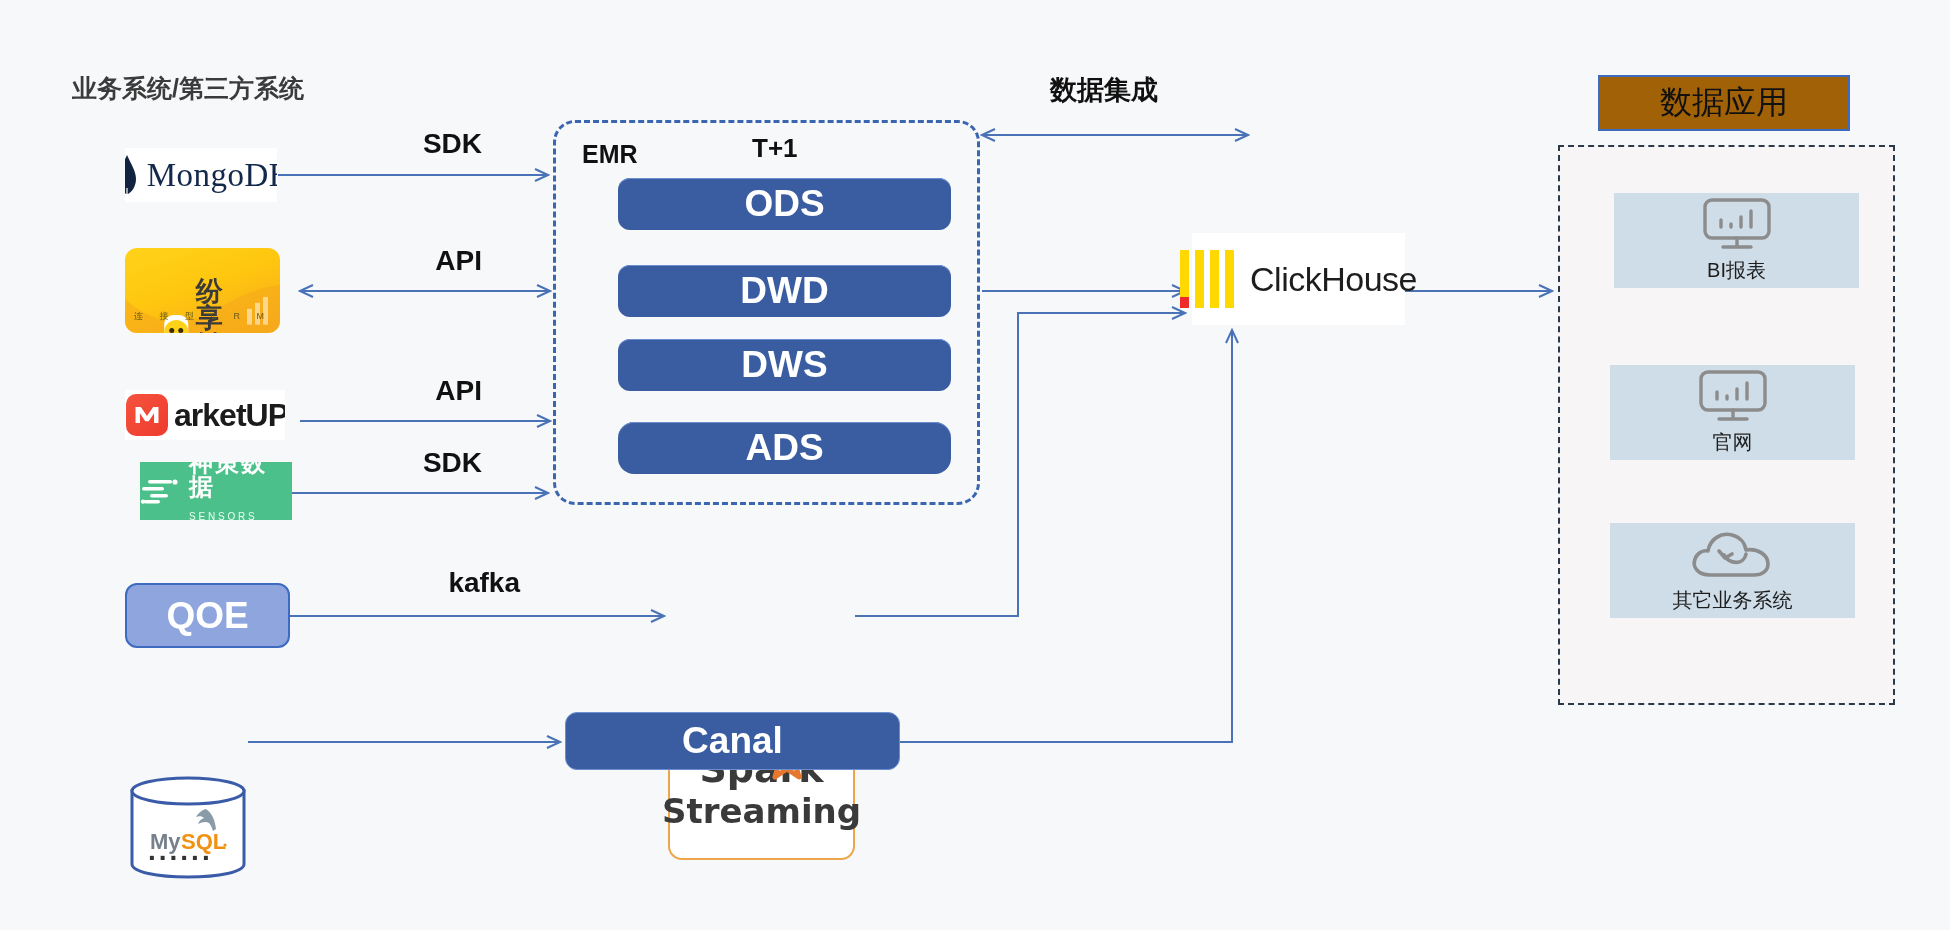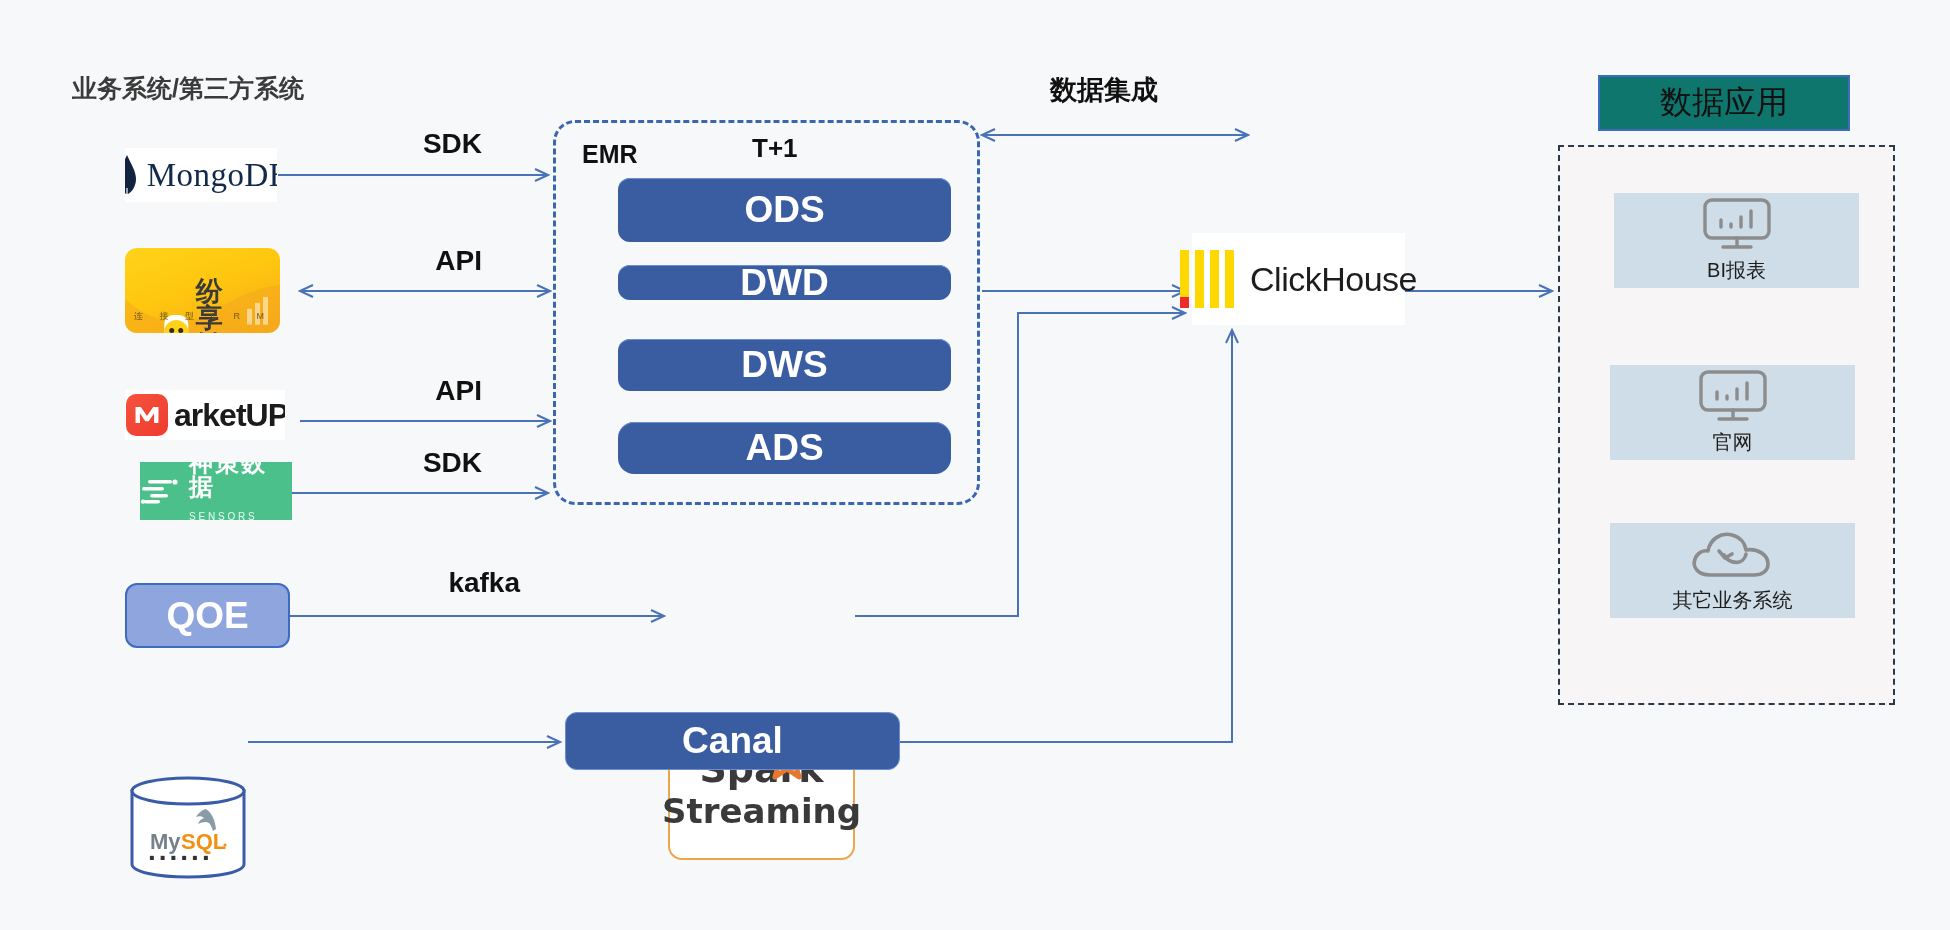--- a/index.html
+++ b/index.html
@@ -126,21 +126,21 @@
   .ch .word{font-size:34px;color:#1d1d1d;letter-spacing:-.5px;}
 
   
   .growth{
     background:#c0651a;border-radius:12px;display:flex;align-items:center;justify-content:center;
     text-align:center;color:#fff;font-size:27px;font-weight:bold;line-height:1.25;box-sizing:border-box;
   }
 
   
   .app-head{
-    background:#0f766e;border:2px solid #3d6bbf;box-sizing:border-box;
+    background:#a16207;border:2px solid #3d6bbf;box-sizing:border-box;
     display:flex;align-items:center;justify-content:center;
     font-size:32px;color:#111;
   }
   .app-body{border:2px dashed #2b3a4a;box-sizing:border-box;background:#f7f5f6;}
   .app-card{
     background:#cfdde8;display:flex;flex-direction:column;align-items:center;justify-content:center;
     box-sizing:border-box;
   }
   .app-card .cap{font-size:20px;color:#1d1d1d;margin-top:6px;}
   .app-card svg{display:block;}
@@ -263,22 +263,22 @@
       <circle cx="97" cy="70" r="1.6" fill="#f29111"></circle>
     </svg>
   </div>
 
   <div class="abs dots" style="left:148px;top:835px;">......</div>
 
   <div class="abs emr-box" style="left:553px;top:120px;width:427px;height:385px;"></div>
   <div class="abs emr-label" style="left:582px;top:140px;">EMR</div>
   <div class="abs tplus" style="left:752px;top:133px;">T+1</div>
 
-  <div class="abs layer" style="left:618px;top:178px;width:333px;height:64px;">ODS</div>
-  <div class="abs layer" style="left:618px;top:265px;width:333px;height:35px;">DWD</div>
+  <div class="abs layer" style="left:618px;top:178px;width:333px;height:52px;">ODS</div>
+  <div class="abs layer" style="left:618px;top:265px;width:333px;height:52px;">DWD</div>
   <div class="abs layer" style="left:618px;top:339px;width:333px;height:52px;">DWS</div>
   <div class="abs layer" style="left:618px;top:422px;width:333px;height:52px;border-radius:16px;">ADS</div>
 
   <div class="abs spark" style="left:668px;top:528px;width:187px;height:142px;">
     <span class="star">
       <svg viewBox="0 0 42 40" width="42" height="40" aria-hidden="true">
         <path d="M21 2 L26 15 L40 15 L29 23 L33 37 L21 29 L9 37 L13 23 L2 15 L16 15 Z" fill="none" stroke="#e8772e" stroke-width="5" stroke-linejoin="round"></path>
       </svg>
     </span>
     <span class="l1">Spark</span>

